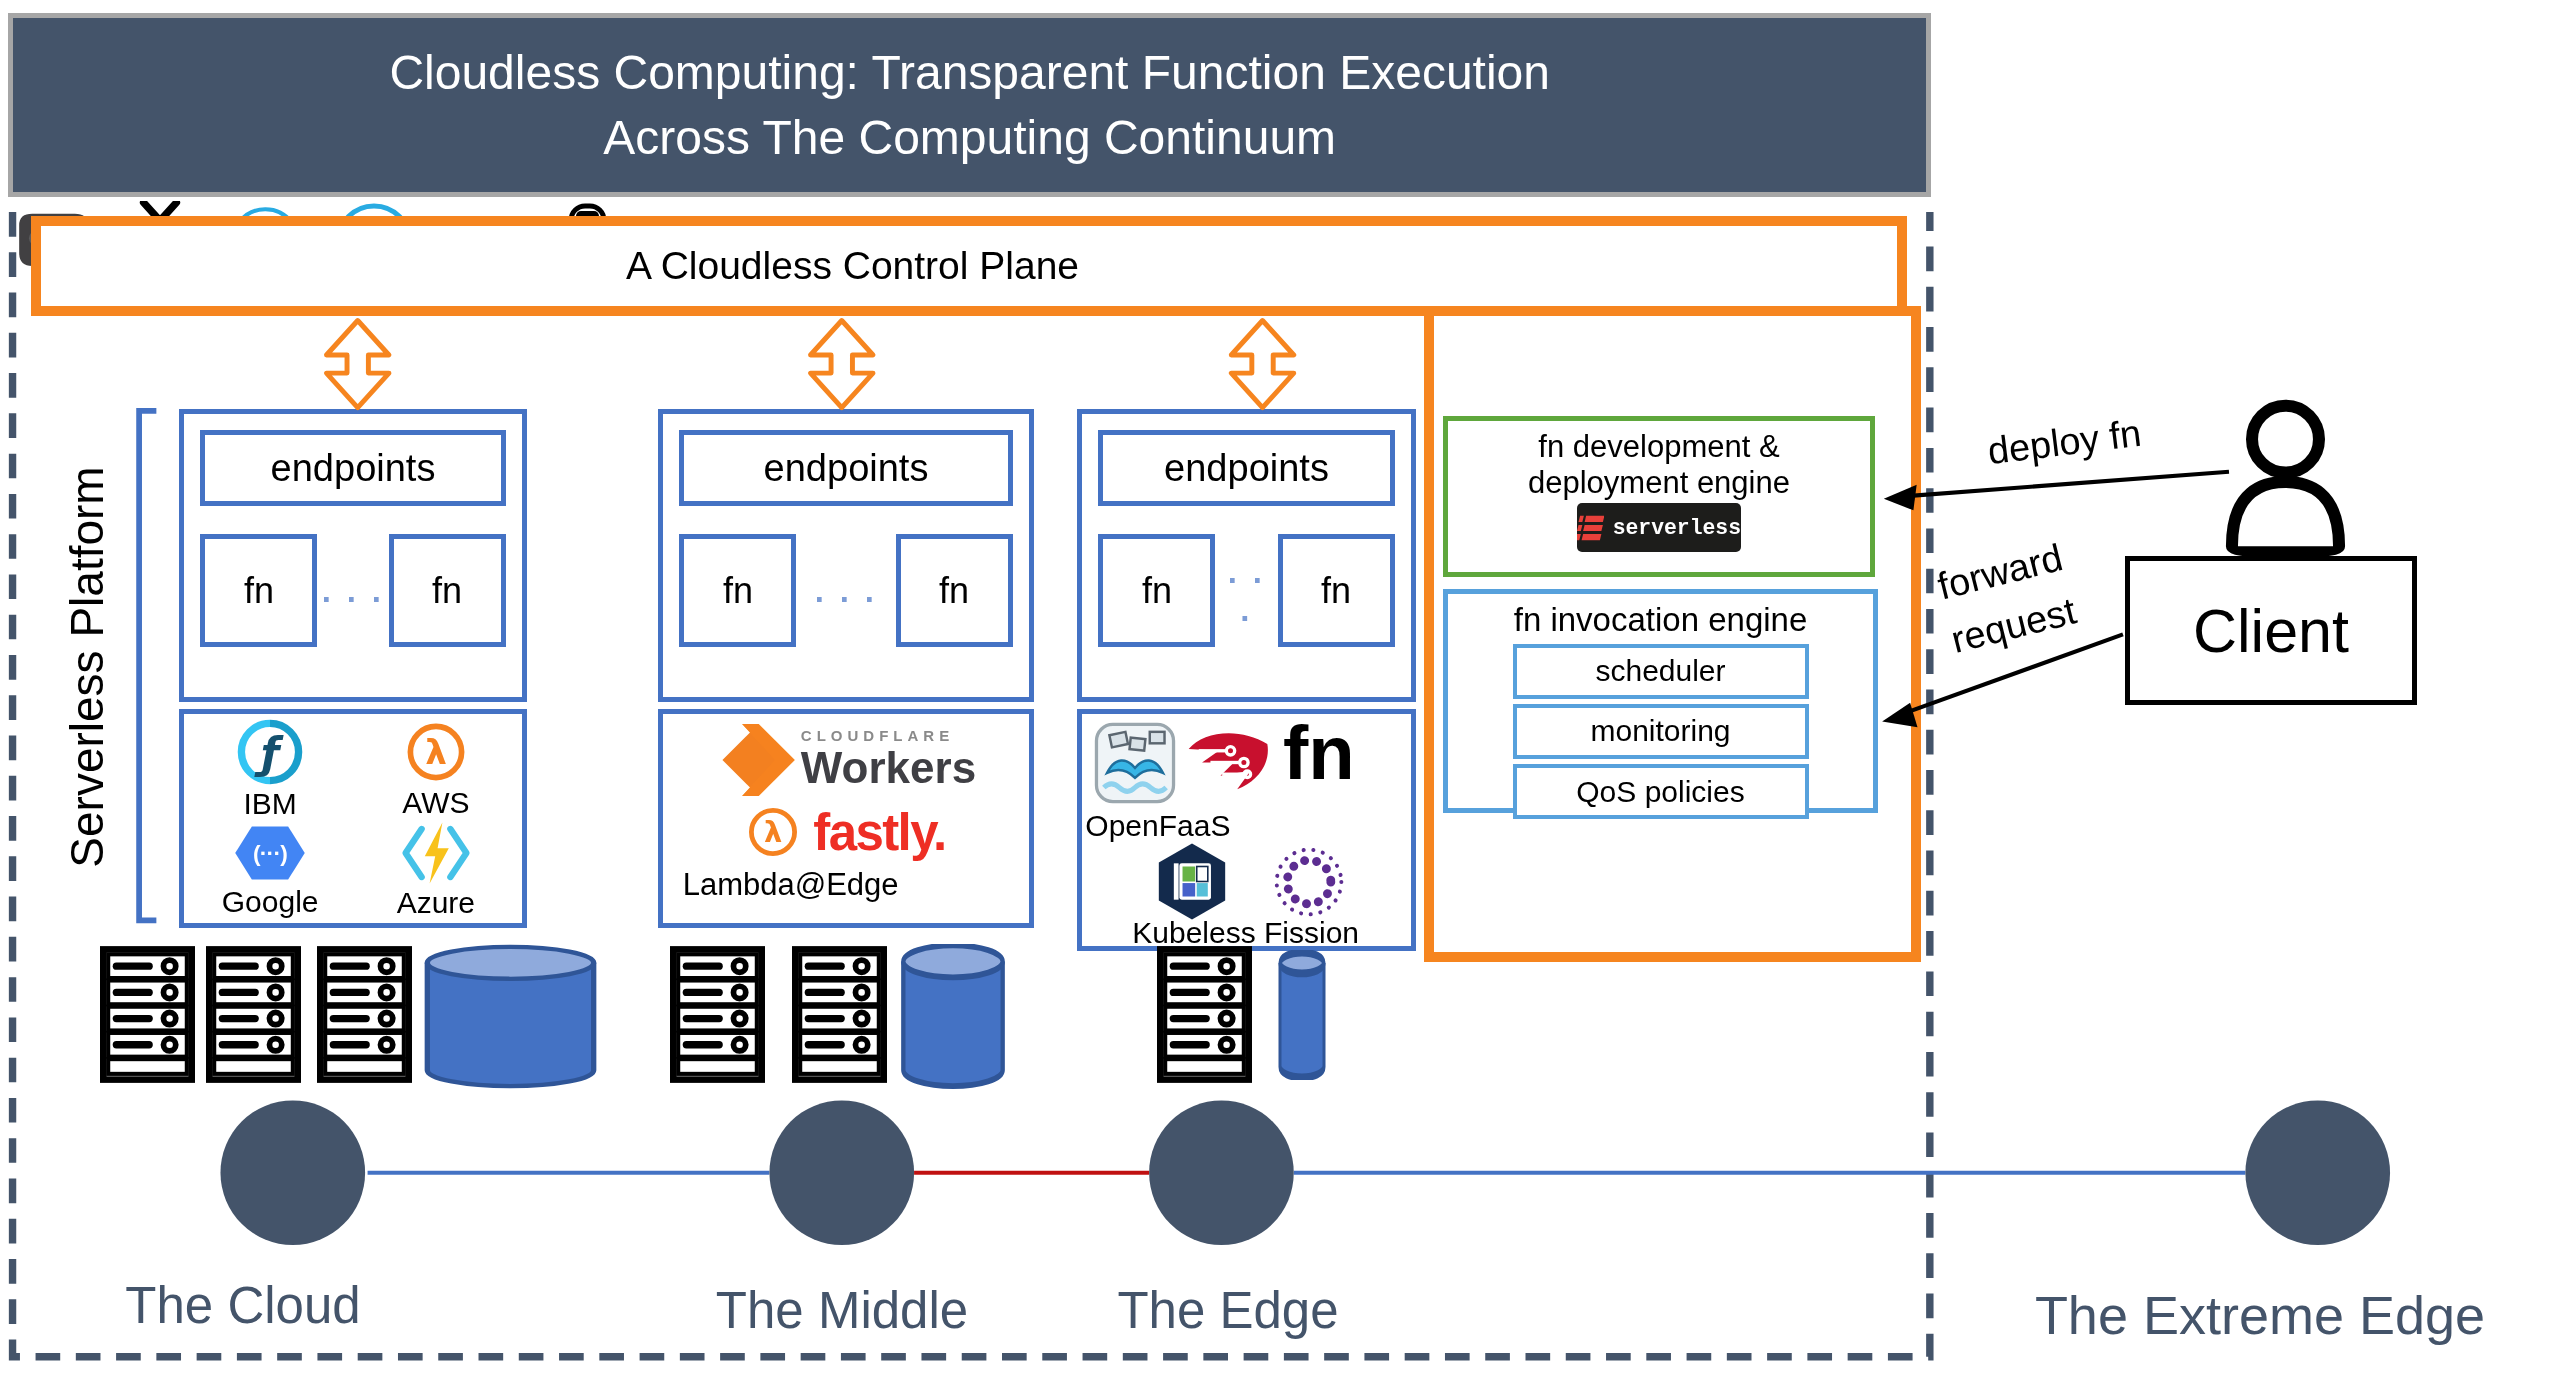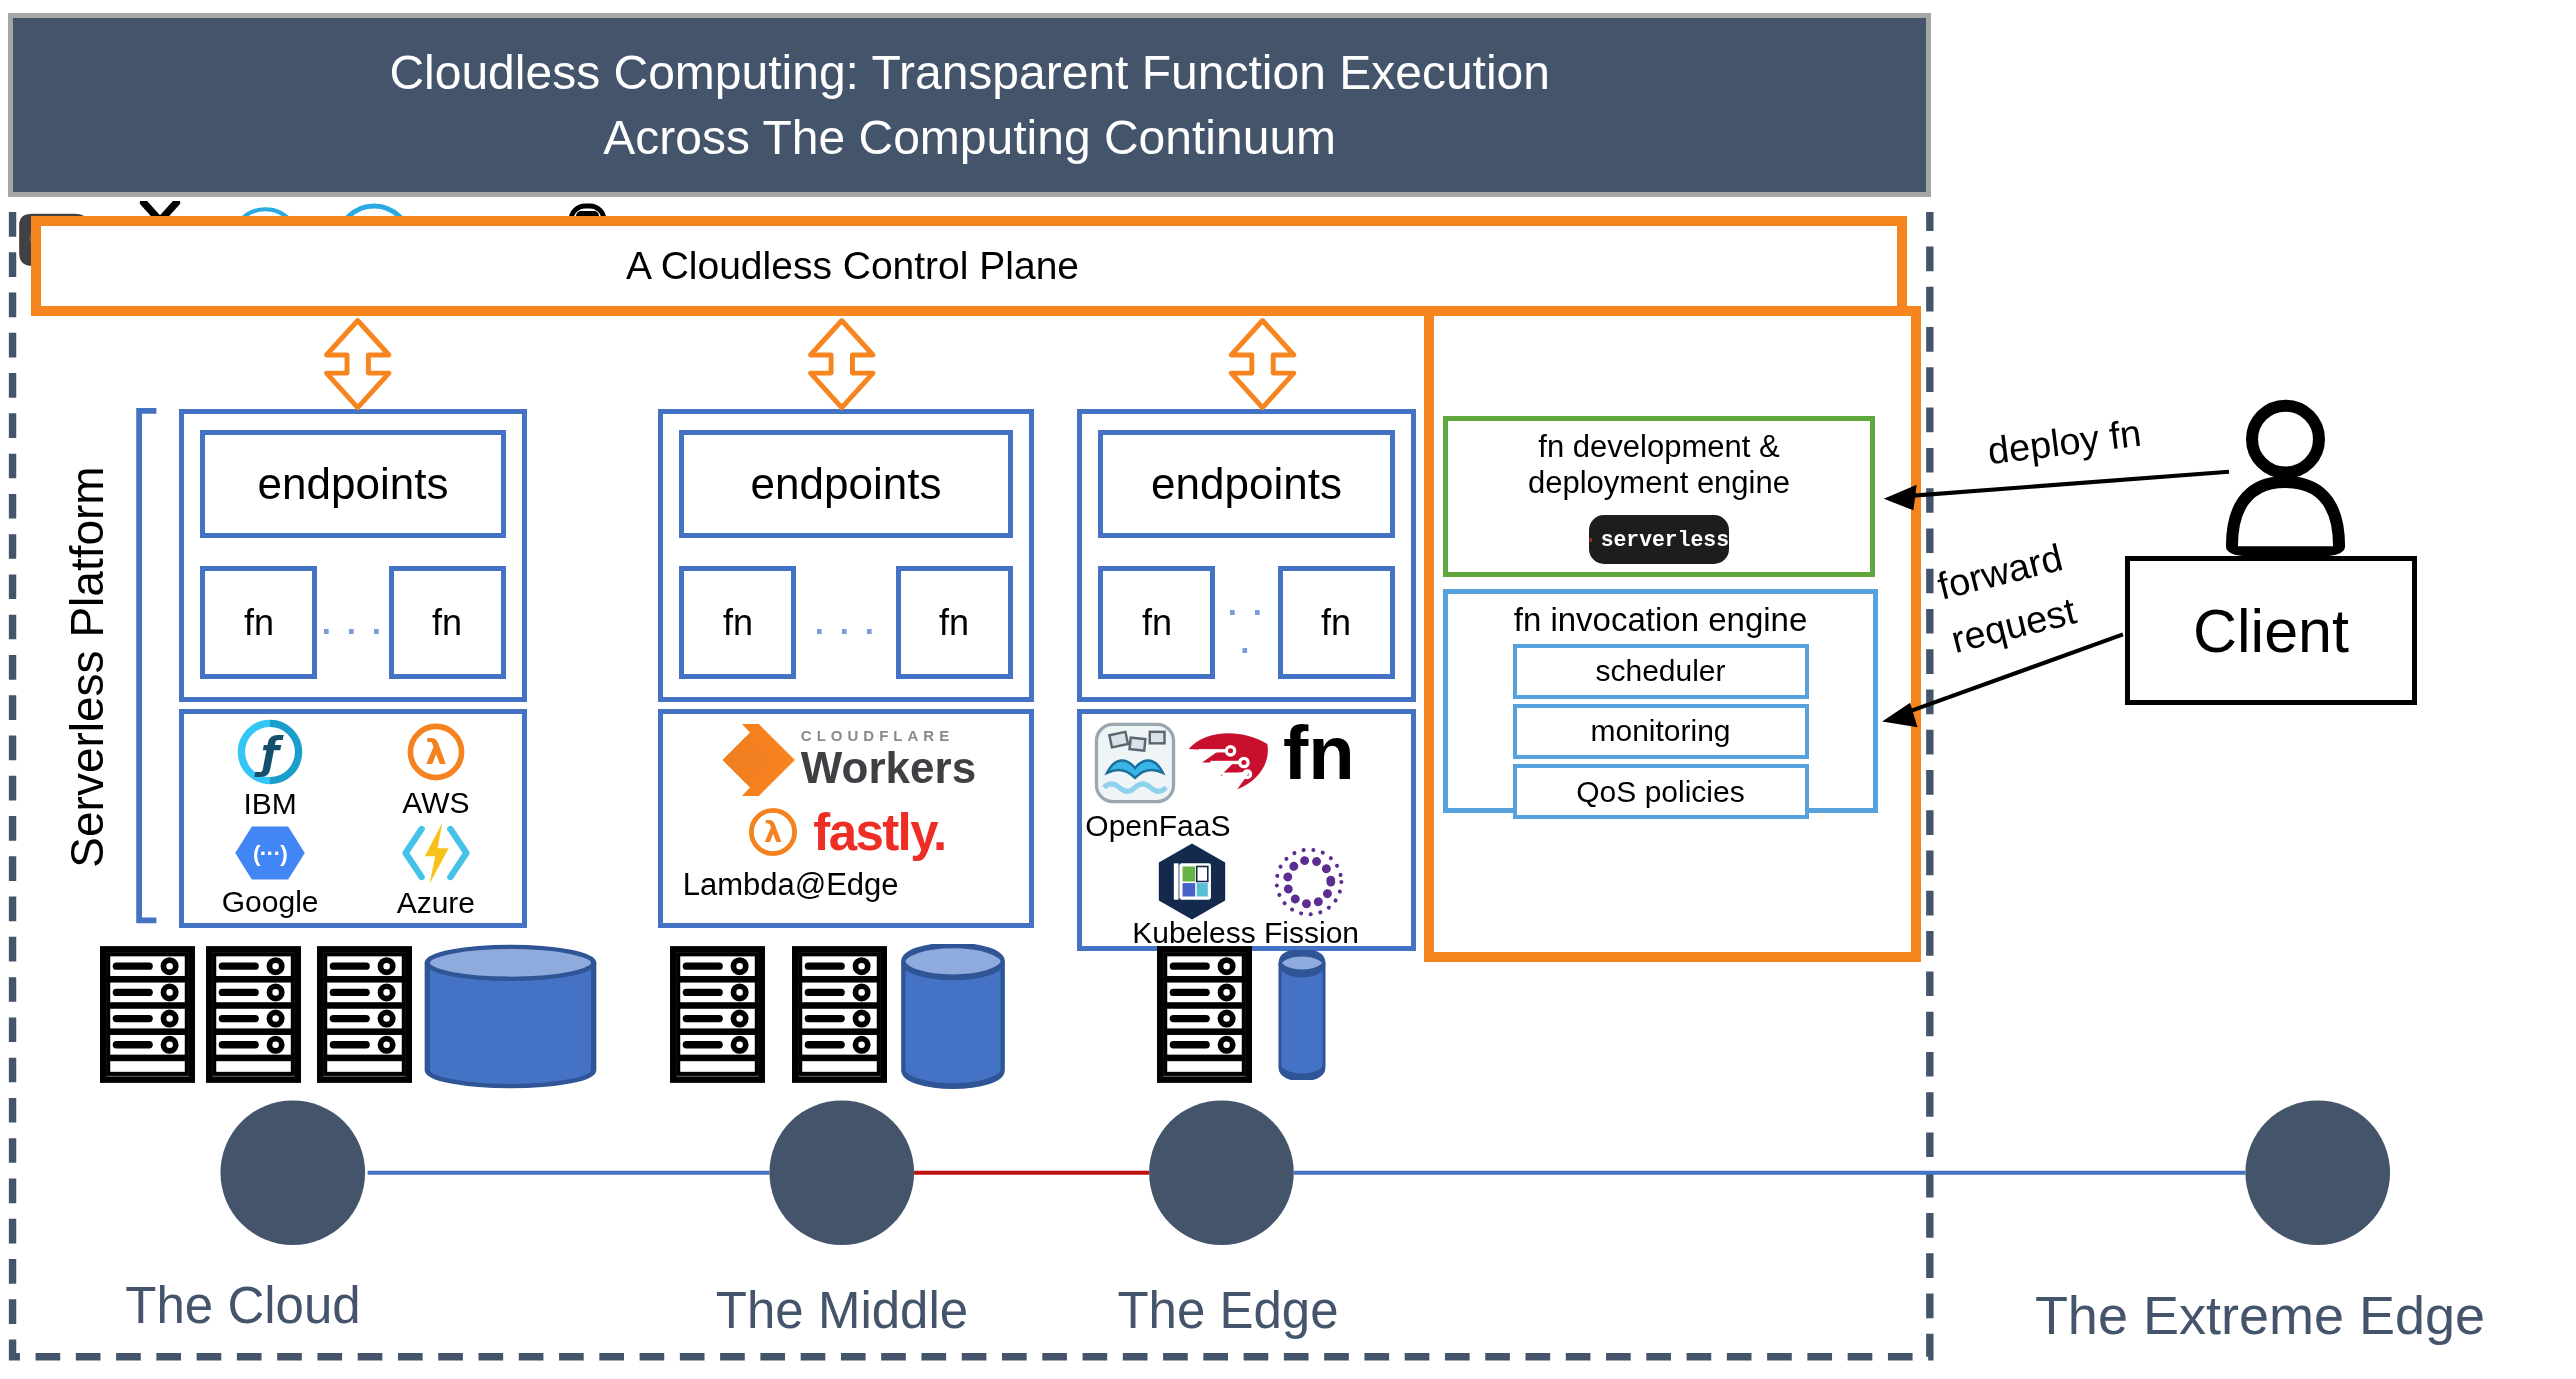--- a/index.html
+++ b/index.html
@@ -14,42 +14,42 @@
   #banner{left:8.2px;top:13px;width:1923px;height:184px;background:var(--banner);
     border:5px solid #A6A6A6;display:flex;flex-direction:column;justify-content:center;
     align-items:center;gap:10px;color:#fff;font-size:48px}
   
   #control-strip{left:31px;top:216px;width:1876px;height:100px;border:10.7px solid var(--orange);background:#fff}
   #control-label{position:absolute;left:117px;top:0;width:1389px;height:73px;line-height:79px;
     text-align:center;font-size:39px;color:#000000}
   #right-orange-box{left:1424px;top:306px;width:497px;height:656px;border:10.7px solid var(--orange);background:#fff}
   
   .col-top{border:5px solid var(--blue);background:#fff;position:absolute;display:flex;flex-direction:column}
-  .endpoints{margin:16.4px 16.4px 0;height:108px;border:5px solid var(--blue);font-size:44px;
+  .endpoints{margin:16.4px 16.4px 0;height:76px;border:5px solid var(--blue);font-size:38px;
     display:flex;align-items:center;justify-content:center}
   .fn-row{margin:28px 16.4px 0;height:113px;display:flex;align-items:stretch}
   .fn-box{width:117px;border:5px solid var(--blue);font-size:36px;display:flex;align-items:center;justify-content:center}
   .fn-dots{flex:1;align-self:center;text-align:center;color:#7C9CD6;font-size:33px;font-weight:bold;letter-spacing:3.3px}
   .col-logos{border:5px solid var(--blue);background:#fff;position:absolute}
   .logo-grid{width:100%;height:100%;display:grid;grid-template-columns:1fr 1fr;grid-auto-rows:1fr;padding:5px 3.3px}
   .provider{display:flex;flex-direction:column;align-items:center;justify-content:center}
   .provider-label{font-size:30px;margin-top:1.6px}
   
   #middle-logos-inner{display:flex;flex-direction:column;padding:5px 8.2px;height:100%}
   .cf-row{display:flex;align-items:center;justify-content:center}
   .cf-text-top{font-size:15px;font-weight:bold;letter-spacing:5px;color:#8A8A8A}
   .cf-text-bottom{font-size:44px;font-weight:bold;color:#3F3F44;margin-top:-1.6px}
   .fastly-row{display:flex;align-items:center;justify-content:center;gap:13px;margin-top:1.6px}
   .fastly-text{font-size:51px;font-weight:bold;color:#EE2E24;letter-spacing:-1.6px}
   .lambda-edge{font-size:31px;margin:5px 0 0 11.5px}
   
   #green-box{left:1443px;top:416px;width:432px;height:161px;border:5px solid var(--eng-green);
     background:#fff;text-align:center;padding-top:8.2px}
   #green-box .eng-title{font-size:31px;line-height:1.15}
-  #serverless-badge{width:140px;height:49px;background:#1D1D1B;border-radius:15px;margin:15px auto 0;
+  #serverless-badge{width:164px;height:49px;background:#1D1D1B;border-radius:5px;margin:3px auto 0;
     display:flex;align-items:center;justify-content:center;gap:8.2px}
   #serverless-badge span{color:#fff;font-size:21.4px;font-weight:bold;font-family:"Liberation Mono",monospace}
   #invocation-box{left:1443px;top:589px;width:435px;height:224px;border:5px solid var(--eng-blue);background:#fff}
   #invocation-title{font-size:33px;text-align:center;margin-top:6.6px}
   .component{width:296px;margin:5px auto 0;border:4.1px solid var(--eng-blue);font-size:30px;
     text-align:center;padding:6.6px 0;background:#fff}
   
   #client-box{left:2125px;top:556px;width:292px;height:149px;border:5.8px solid #000;background:#fff;
     display:flex;align-items:center;justify-content:center;font-size:61px}
   #deploy-label{left:1933px;top:421px;width:263px;font-size:38px;transform:rotate(-7deg);text-align:center}

